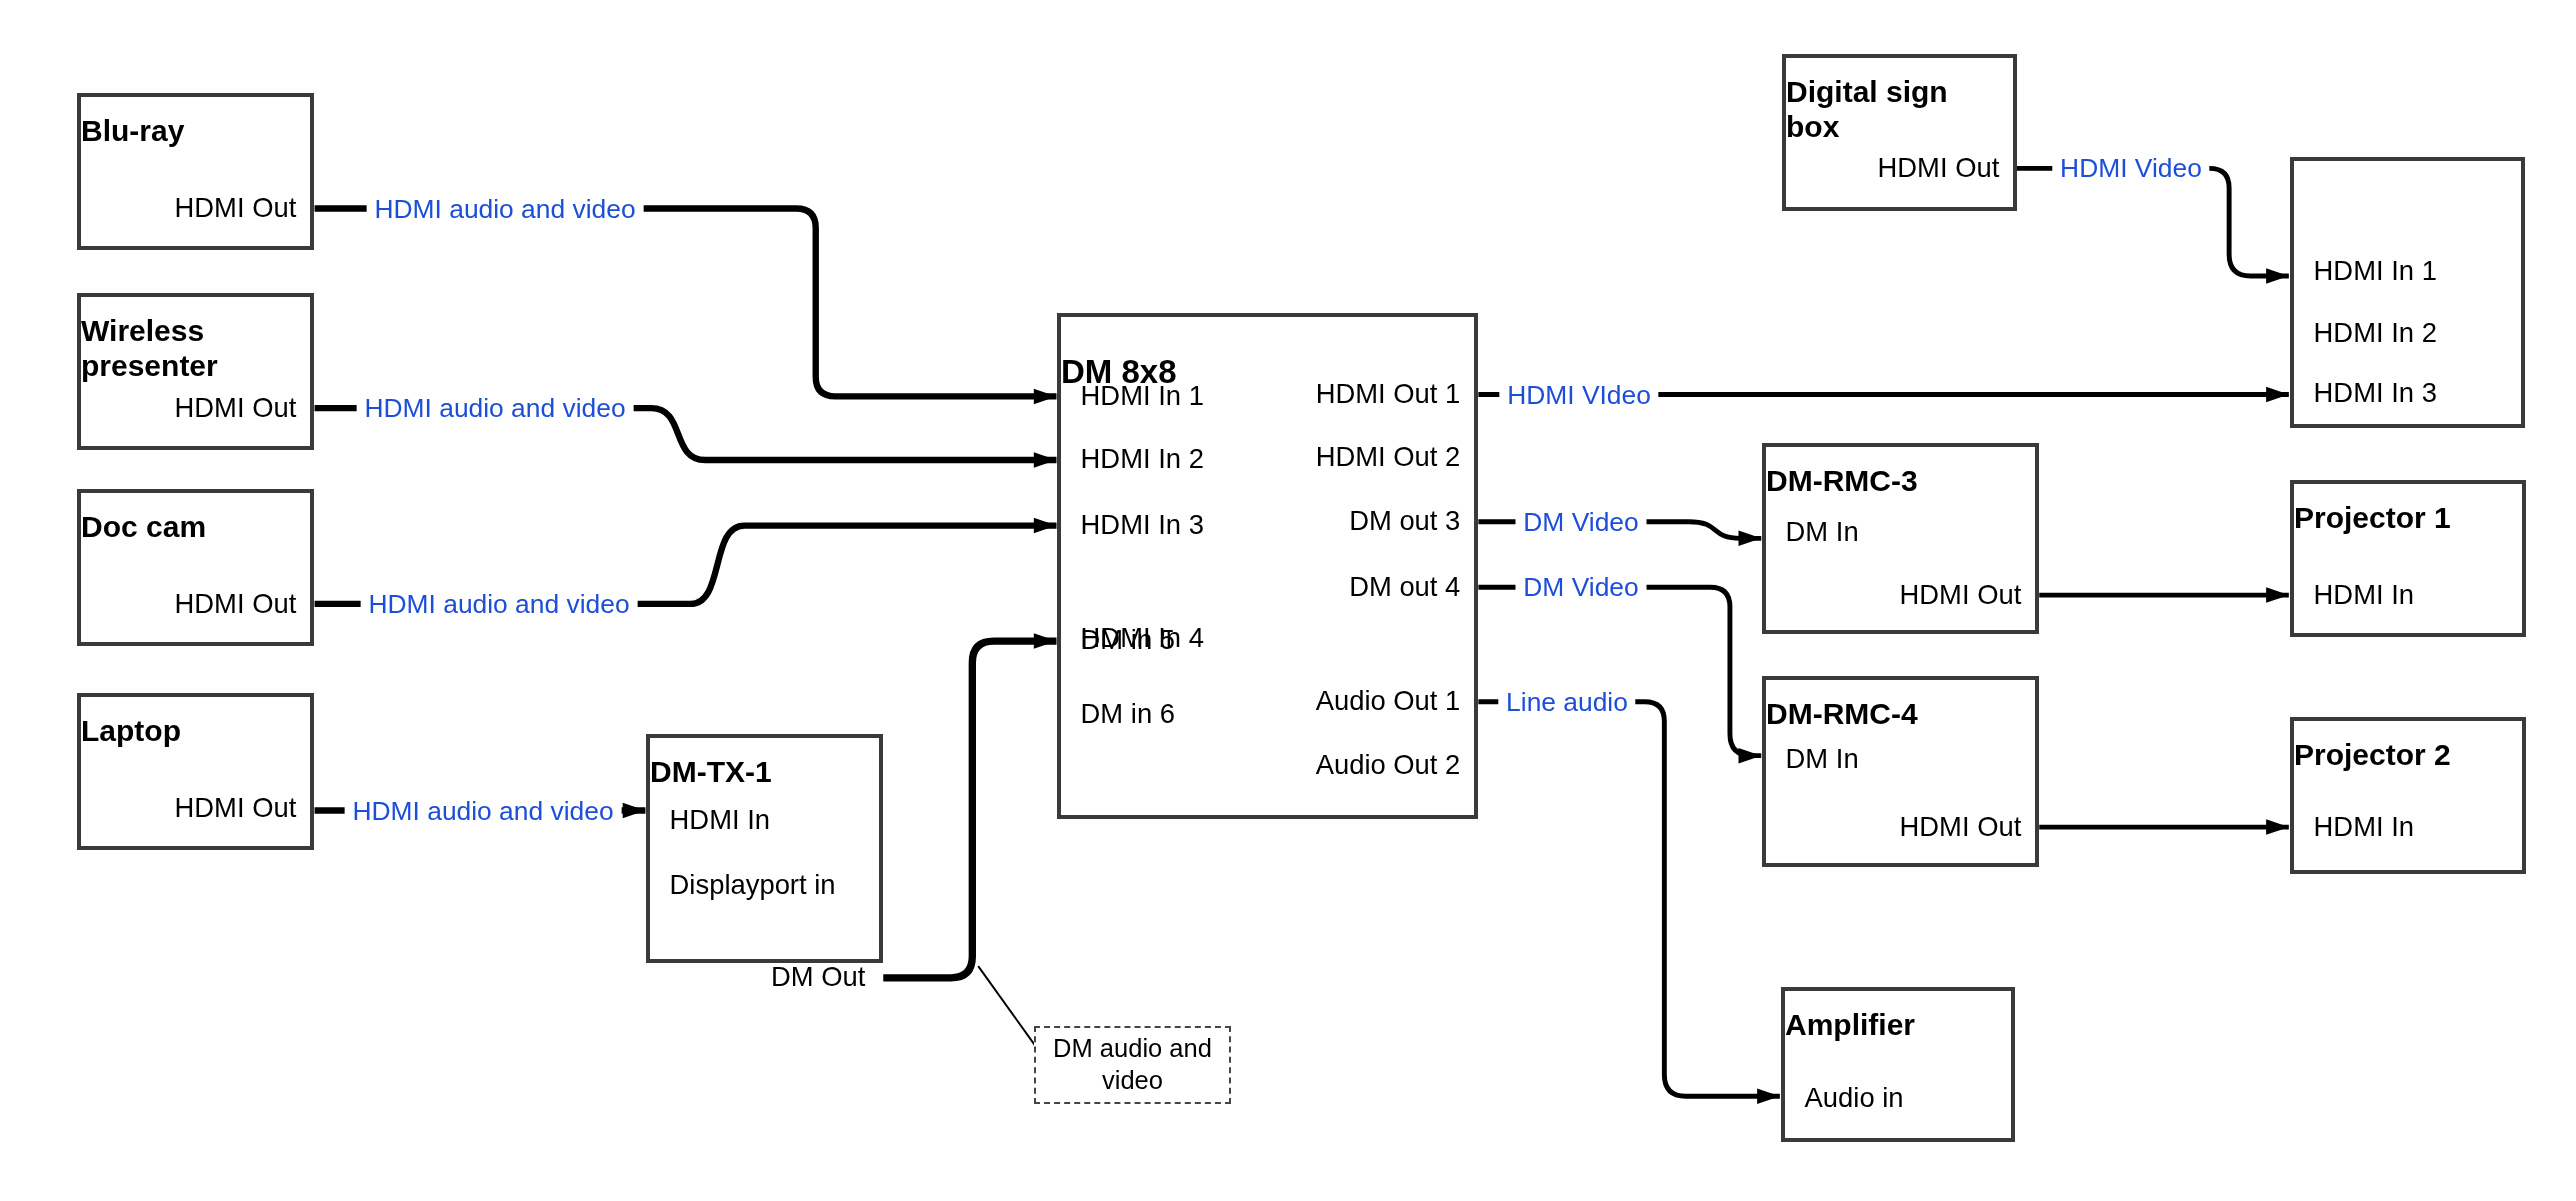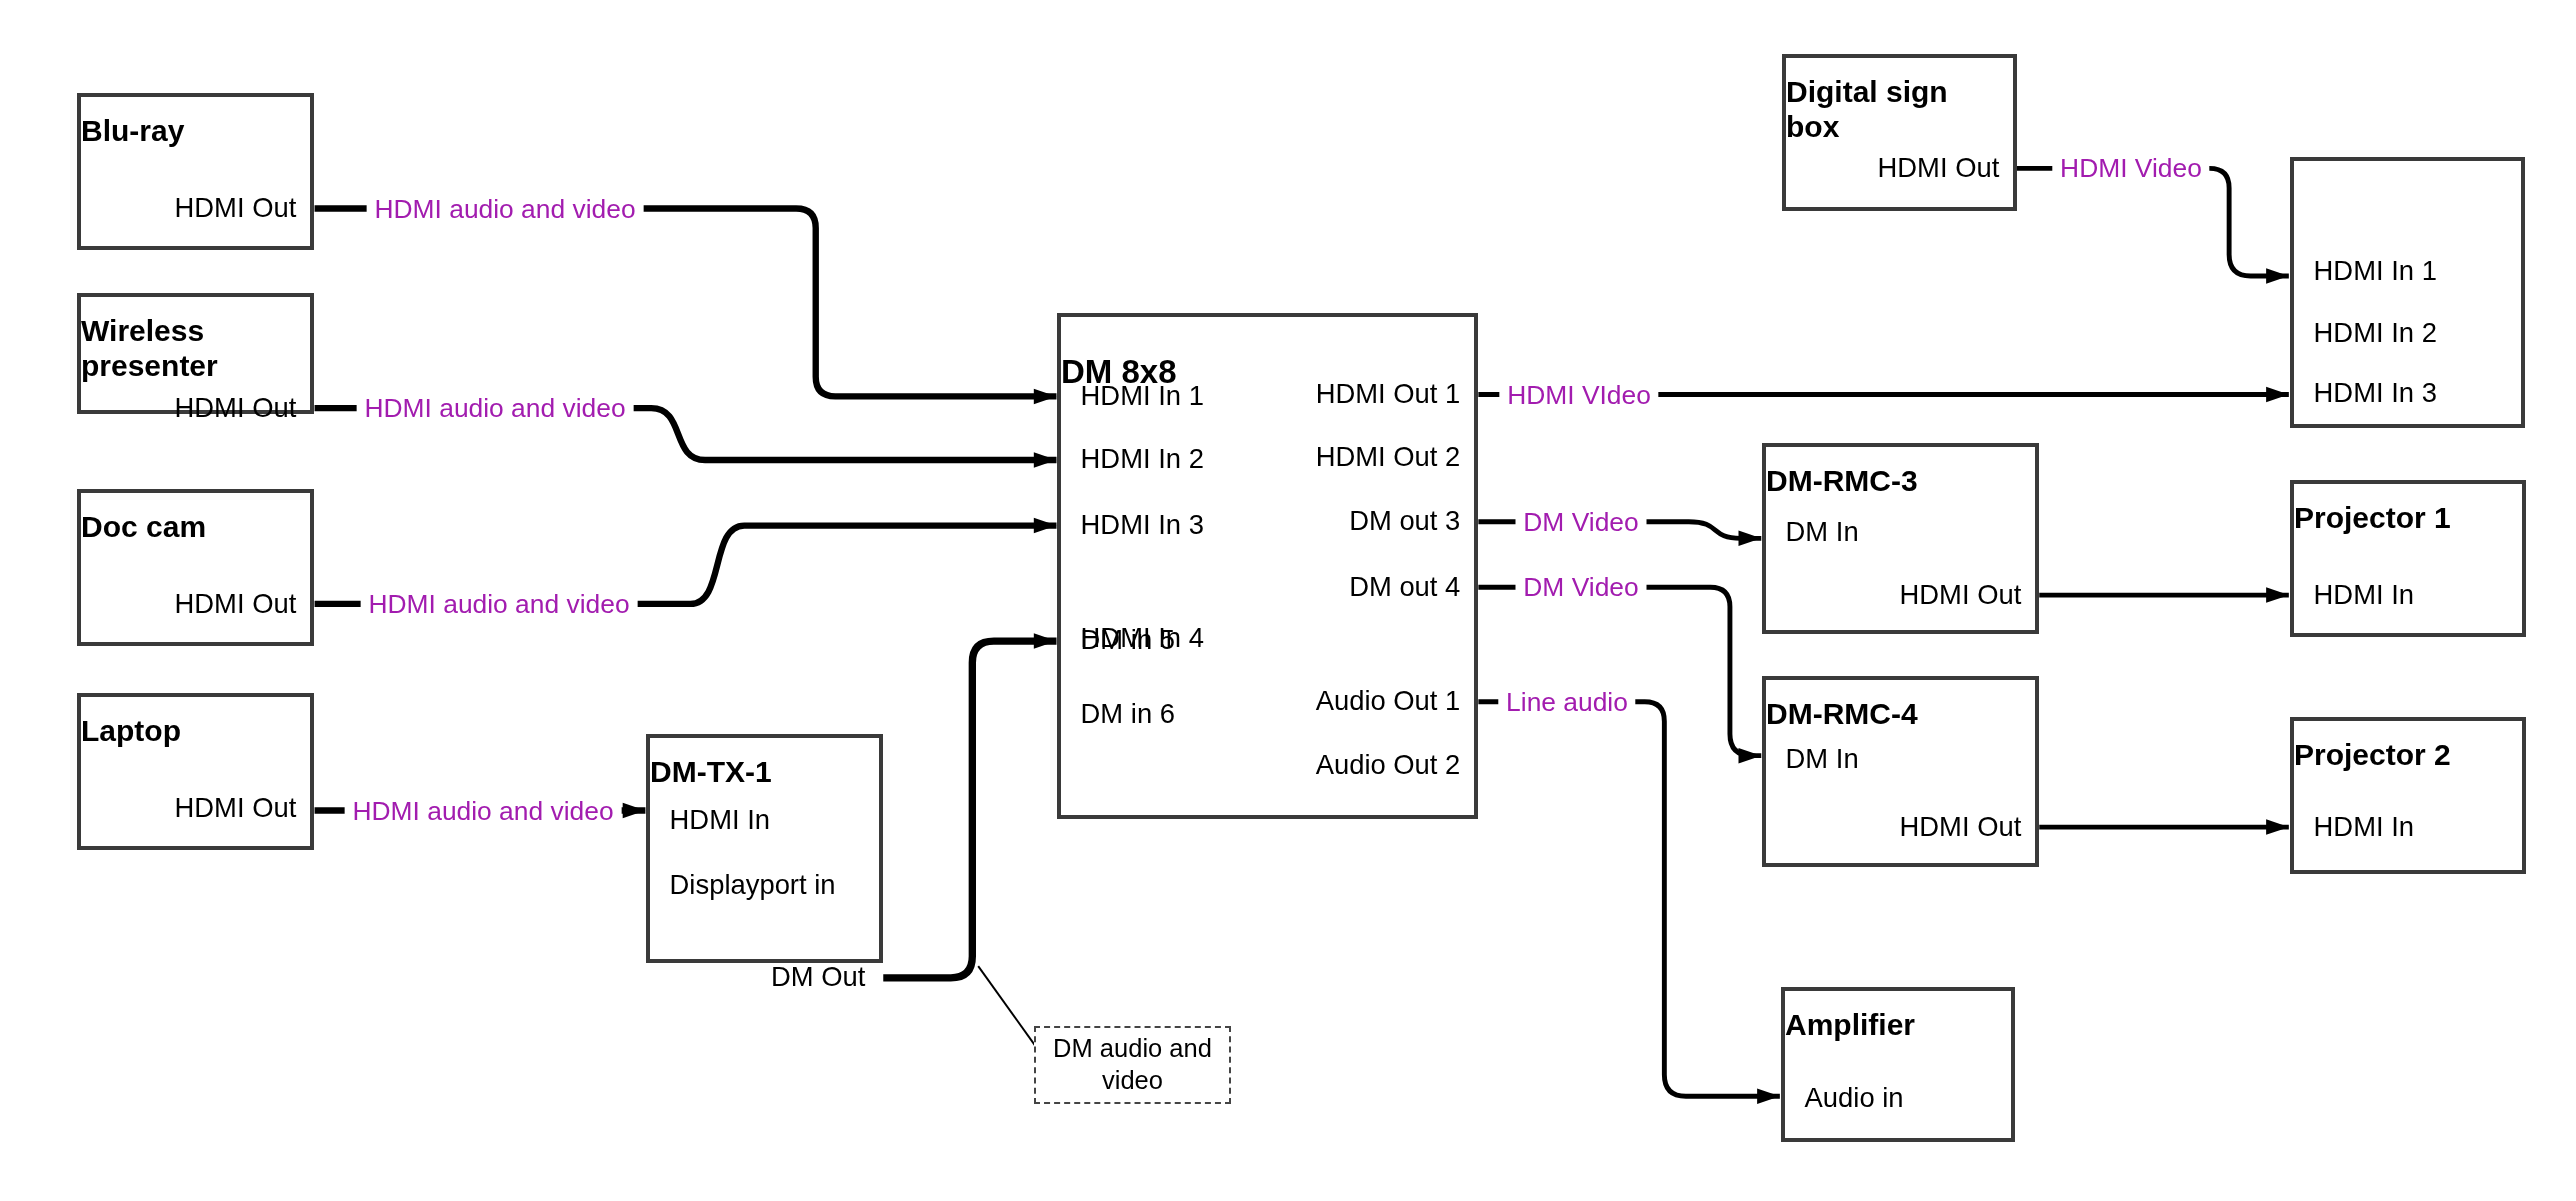--- a/index.html
+++ b/index.html
@@ -37,21 +37,21 @@
     white-space: nowrap;
   }
   .port.left  { left: 19.6px; text-align: left; }
   .port.right { right: 13.7px; text-align: right; }
   .edge-label {
     position: absolute;
     transform: translate(-50%, -50%);
     background: #ffffff;
     padding: 2px 7.8px;
     font-size: 26.4px;
-    color: #a21caf;
+    color: #1d4ed8;
     white-space: nowrap;
   }
   .note-box {
     position: absolute;
     border: 2px dashed #444444;
     background: #ffffff;
     box-sizing: border-box;
     display: flex;
     align-items: center;
     justify-content: center;
@@ -83,21 +83,21 @@
       <path d="M 1510 600 H 1747 Q 1767 600 1767 620 V 750 Q 1767 772 1789 772 H 1799" fill="none" stroke="#000000" stroke-width="5" marker-end="url(#arrowhead)"></path>
       <path d="M 1510 717 H 1680 Q 1700 717 1700 737 V 1098 Q 1700 1120 1722 1120 H 1818" fill="none" stroke="#000000" stroke-width="5" marker-end="url(#arrowhead)"></path>
       <path d="M 2058 172 H 2257 Q 2277 172 2277 192 V 260 Q 2277 282 2299 282 H 2338" fill="none" stroke="#000000" stroke-width="5" marker-end="url(#arrowhead)"></path>
       <path d="M 2083 608 H 2338" fill="none" stroke="#000000" stroke-width="5" marker-end="url(#arrowhead)"></path>
       <path d="M 2083 845 H 2338" fill="none" stroke="#000000" stroke-width="5" marker-end="url(#arrowhead)"></path>
     </svg>
 <div class="node" style="left: 77px; top: 93px; width: 237px; height: 157px;">
       <div class="node-title">Blu-ray</div>
       <div class="port right" style="top: 94px;">HDMI Out</div>
     </div>
-    <div class="node" style="left: 77px; top: 293px; width: 237px; height: 121px;">
+    <div class="node" style="left: 77px; top: 293px; width: 237px; height: 157px;">
       <div class="node-title">Wireless
 presenter</div>
       <div class="port right" style="top: 94px;">HDMI Out</div>
     </div>
     <div class="node" style="left: 77px; top: 489px; width: 237px; height: 157px;">
       <div class="node-title">Doc cam</div>
       <div class="port right" style="top: 94px;">HDMI Out</div>
     </div>
     <div class="node" style="left: 77px; top: 693px; width: 237px; height: 157px;">
       <div class="node-title">Laptop</div>

